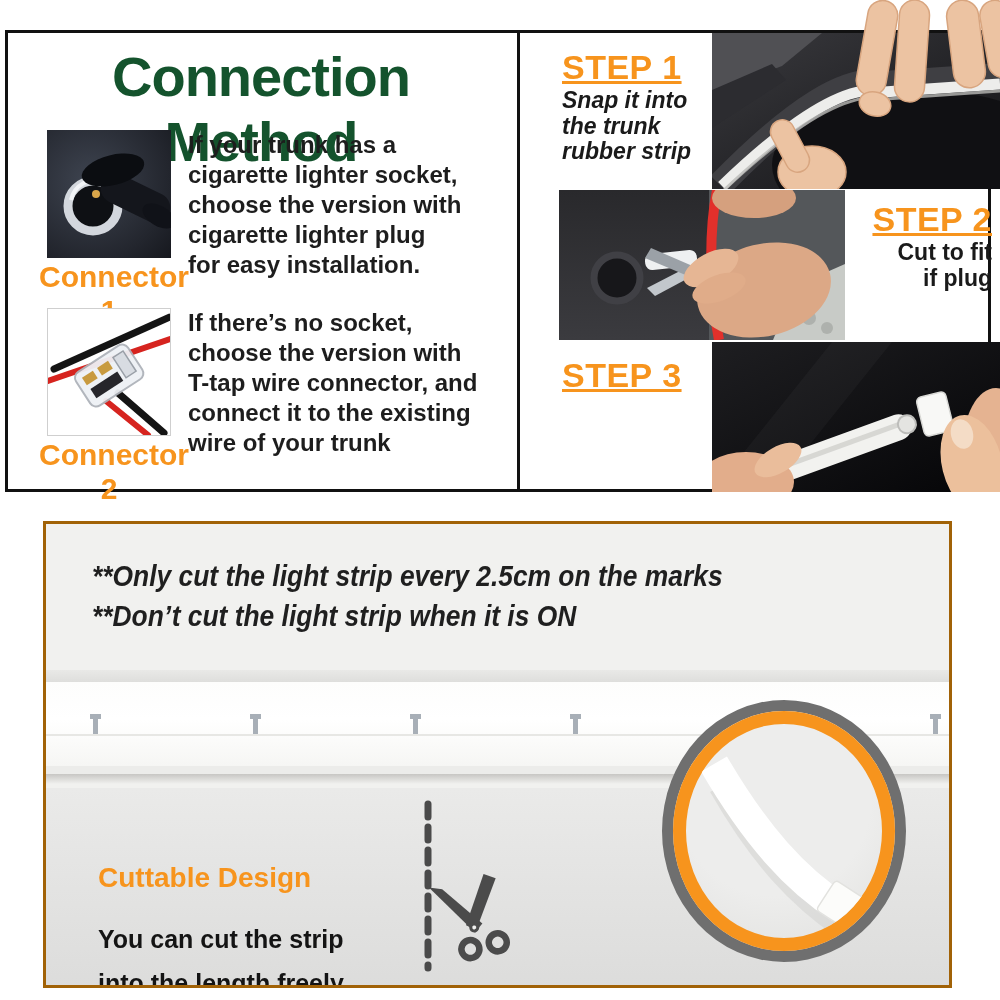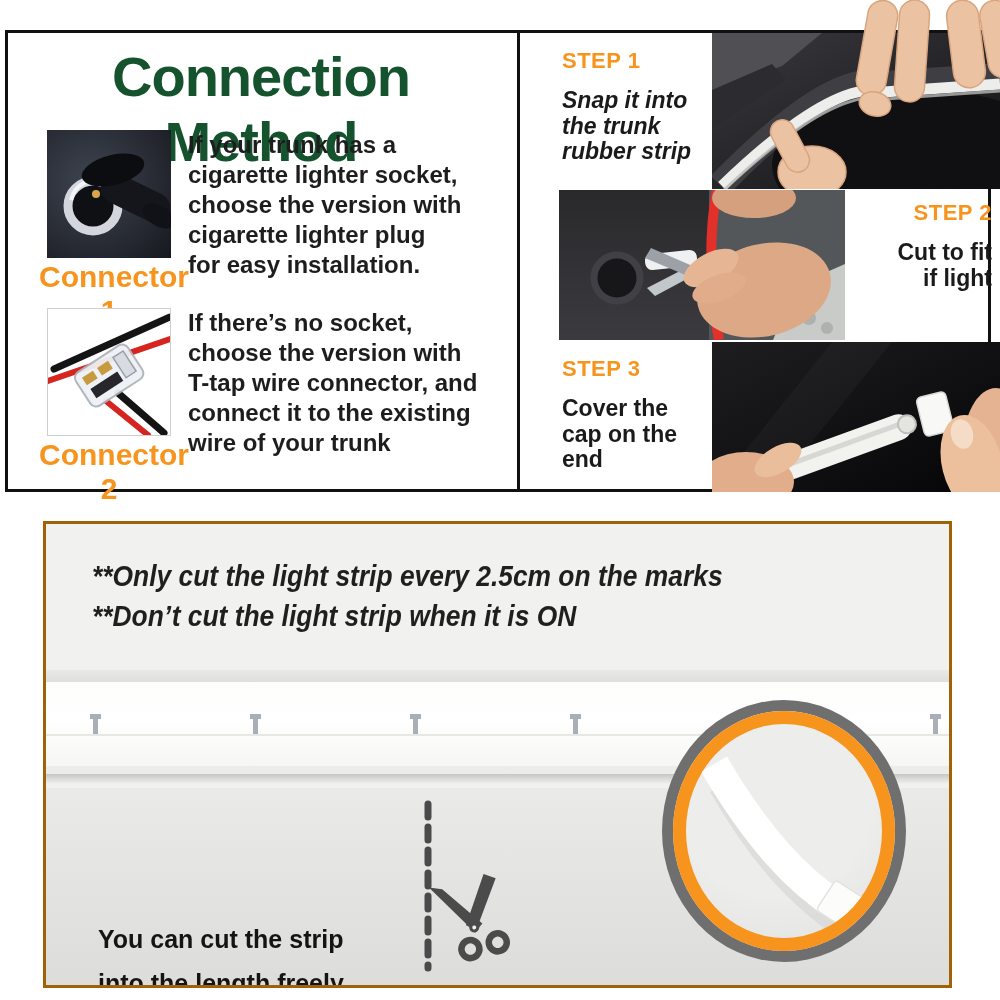--- a/index.html
+++ b/index.html
@@ -21,21 +21,21 @@
   .conn-img{width:124px;height:128px;overflow:hidden;z-index:2;}
   #conn1-img{left:47px;top:130px;background:radial-gradient(circle at 35% 40%,#3e4450,#23262e 70%,#16181e);}
   #conn2-img{left:47px;top:308px;background:#fff;border:1px solid #cfcfcf;box-sizing:border-box;}
   .conn-label{width:140px;text-align:center;font-size:30px;font-weight:800;color:var(--accent);z-index:2;}
   #conn1-label{left:39px;top:260px;}
   #conn2-label{left:39px;top:438px;}
   .para{font-size:24px;line-height:30px;font-weight:700;color:#1d1d1d;z-index:2;margin-top:10px;}
   #para1{left:188px;top:120px;width:325px;}
   #para2{left:188px;top:298px;width:328px;}
 
-  .step-label{font-size:22px;font-weight:800;color:var(--accent);letter-spacing:.5px;z-index:3;}
+  .step-label{font-size:34px;font-weight:800;color:var(--accent);letter-spacing:.5px;z-index:3;text-decoration:underline;}
   .step-text{font-size:23px;line-height:25.5px;font-weight:700;color:#1a1a1a;z-index:3;}
   #step1-label{left:562px;top:48px;}
   #step1-text{left:562px;top:88px;width:152px;font-style:italic;}
   #step2-label{left:820px;top:200px;width:172px;text-align:right;}
   #step2-text{left:820px;top:240px;width:172px;text-align:right;}
   #step3-label{left:562px;top:356px;}
   #step3-text{left:562px;top:396px;width:152px;}
 
   .photo{z-index:2;}
 
@@ -113,25 +113,22 @@
 T-tap wire connector, and
 connect it to the existing
 wire of your trunk</div>
 
   <div class="abs step-label" id="step1-label">STEP 1</div>
   <div class="abs step-text pre" id="step1-text">Snap it into
 the trunk
 rubber strip</div>
   <div class="abs step-label" id="step2-label">STEP 2</div>
   <div class="abs step-text pre" id="step2-text">Cut to fit
-if light</div>
+if plug</div>
   <div class="abs step-label" id="step3-label">STEP 3</div>
-  <div class="abs step-text pre" id="step3-text">Cover the
-cap on the
-end</div>
 
   <svg class="abs photo" style="left:712px;top:0px" width="288" height="189" viewBox="0 0 288 189">
     <defs>
       <linearGradient id="p1g" x1="0" y1="0" x2="1" y2="1">
         <stop offset="0" stop-color="#3a3a3e"></stop>
           <stop offset="1" stop-color="#111114"></stop>
       </linearGradient>
     </defs>
     <rect x="0" y="33" width="288" height="156" fill="url(#p1g)"></rect>
     <path d="M0,33 L110,33 L70,66 L0,92 Z" fill="#505054"></path>
@@ -237,17 +234,18 @@
     <div id="callout">
       <div id="callout-inner">
         <svg width="220" height="236" viewBox="0 0 220 236" style="position:absolute;left:0;top:0;">
           <path d="M34,52 C74,122 112,162 156,192" stroke="#d2d2cf" stroke-width="32" fill="none" opacity="0.55" transform="translate(4 8)"></path>
           <path d="M28,40 C70,112 110,156 154,184" stroke="#ffffff" stroke-width="30" fill="none"></path>
           <rect x="136" y="166" width="48" height="36" rx="4" fill="#fcfcfa" stroke="#e2e2df" stroke-width="1.5" transform="rotate(33 160 184)"></rect>
         </svg>
       </div>
     </div>
 
+    <div id="cuttable-title">Cuttable Design</div>
     <div id="cuttable-text" class="pre">You can cut the strip
 into the length freely</div>
   </div>
 
 </div>
 
 </body></html>

